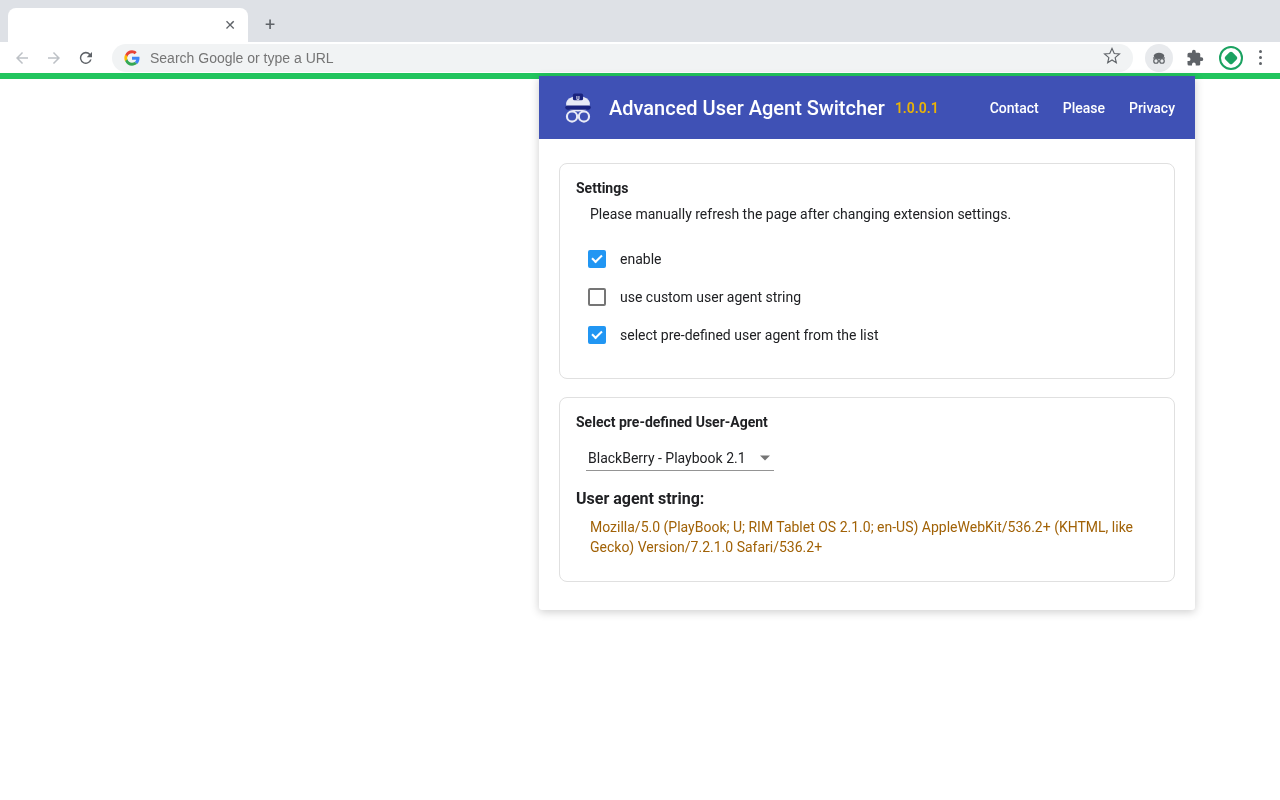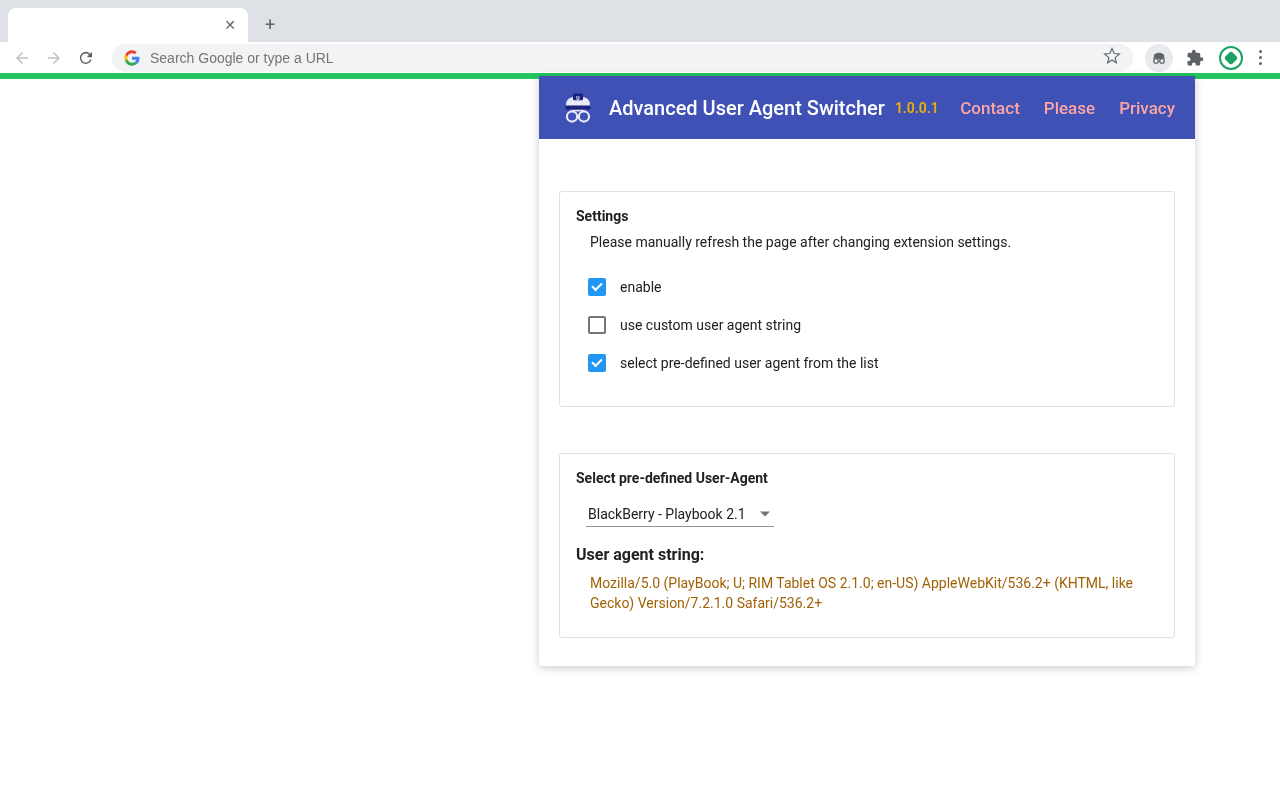--- a/index.html
+++ b/index.html
@@ -32,24 +32,24 @@
   
   .content { flex: 1; background: #fff; position: relative; }
   
   
   .popup { position: absolute; top: -3px; left: 539px; width: 656px; background: #fff; box-shadow: 0 2px 10px rgba(0,0,0,0.2); border-radius: 0 0 3px 3px; }
   .popup-header { background: #3f51b5; color: #fff; height: 63px; display: flex; align-items: center; padding: 0 20px 0 22px; gap: 14px; }
   .popup-logo { width: 34px; height: 34px; position: relative; }
   .popup-title { font-size: 20px; font-weight: 500; white-space: nowrap; }
   .popup-version { font-size: 14px; color: #eab308; font-weight: 600; margin-left: -4px;}
   .popup-nav { margin-left: auto; display: flex; gap: 24px; }
-  .popup-nav a { color: #fca5a5; font-size: 17px; text-decoration: none; cursor: pointer; font-weight: 500;}
+  .popup-nav a { color: #ffffff; font-size: 14px; text-decoration: none; cursor: pointer; font-weight: 500;}
   
   .popup-body { padding: 24px 20px 28px 20px; display: flex; flex-direction: column; gap: 18px; }
-  .card { border: 1px solid #e0e0e0; border-radius: 3px; padding: 16px 16px 24px 16px; background:#fff;margin-top:28px; }
+  .card { border: 1px solid #e0e0e0; border-radius: 8px; padding: 16px 16px 24px 16px; background:#fff; }
   .card-title { font-size: 14px; font-weight: 700; color: #202124; margin-bottom: 10px; }
   .card-note { font-size: 14px; color: #202124; padding-left: 14px; margin-bottom: 18px; }
   
   .check-row { display: flex; align-items: center; gap: 14px; padding: 10px 0 10px 12px; }
   .checkbox { width: 18px; height: 18px; border: 2px solid #757575; border-radius: 2px; display: flex; align-items: center; justify-content: center; cursor: pointer; flex-shrink:0; }
   .checkbox.checked { background: #2196f3; border-color: #2196f3; }
   .checkbox.checked::after { content: ""; width: 4px; height: 8px; border: solid #fff; border-width: 0 2px 2px 0; transform: rotate(45deg) translate(-1px,-1px); }
   .check-label { font-size: 14px; color: #202124; }
   
   .select-wrap { display: flex; align-items: center; padding: 6px 0 18px 10px; }

